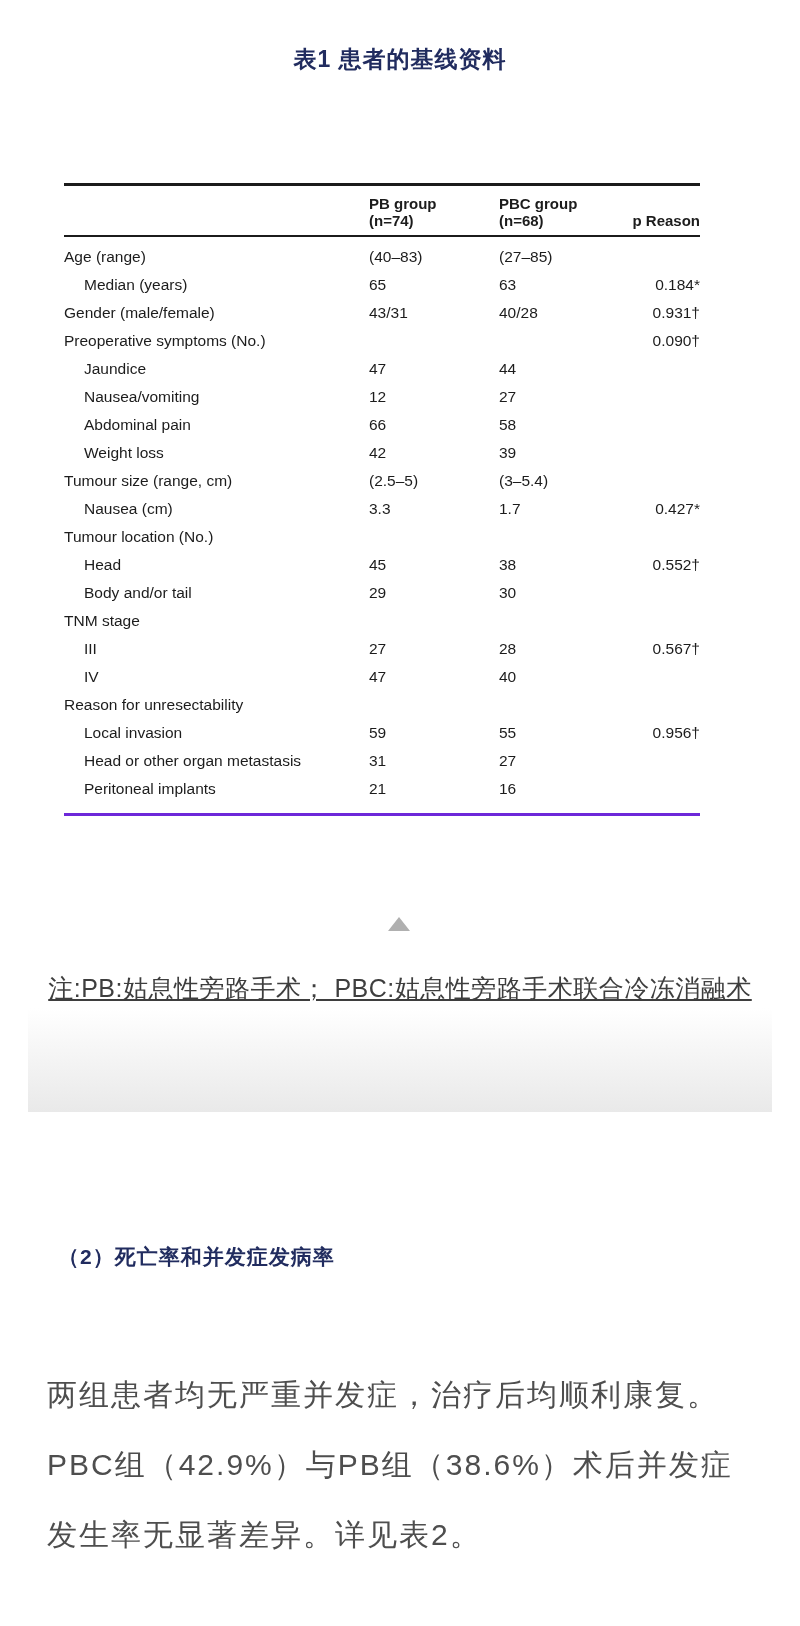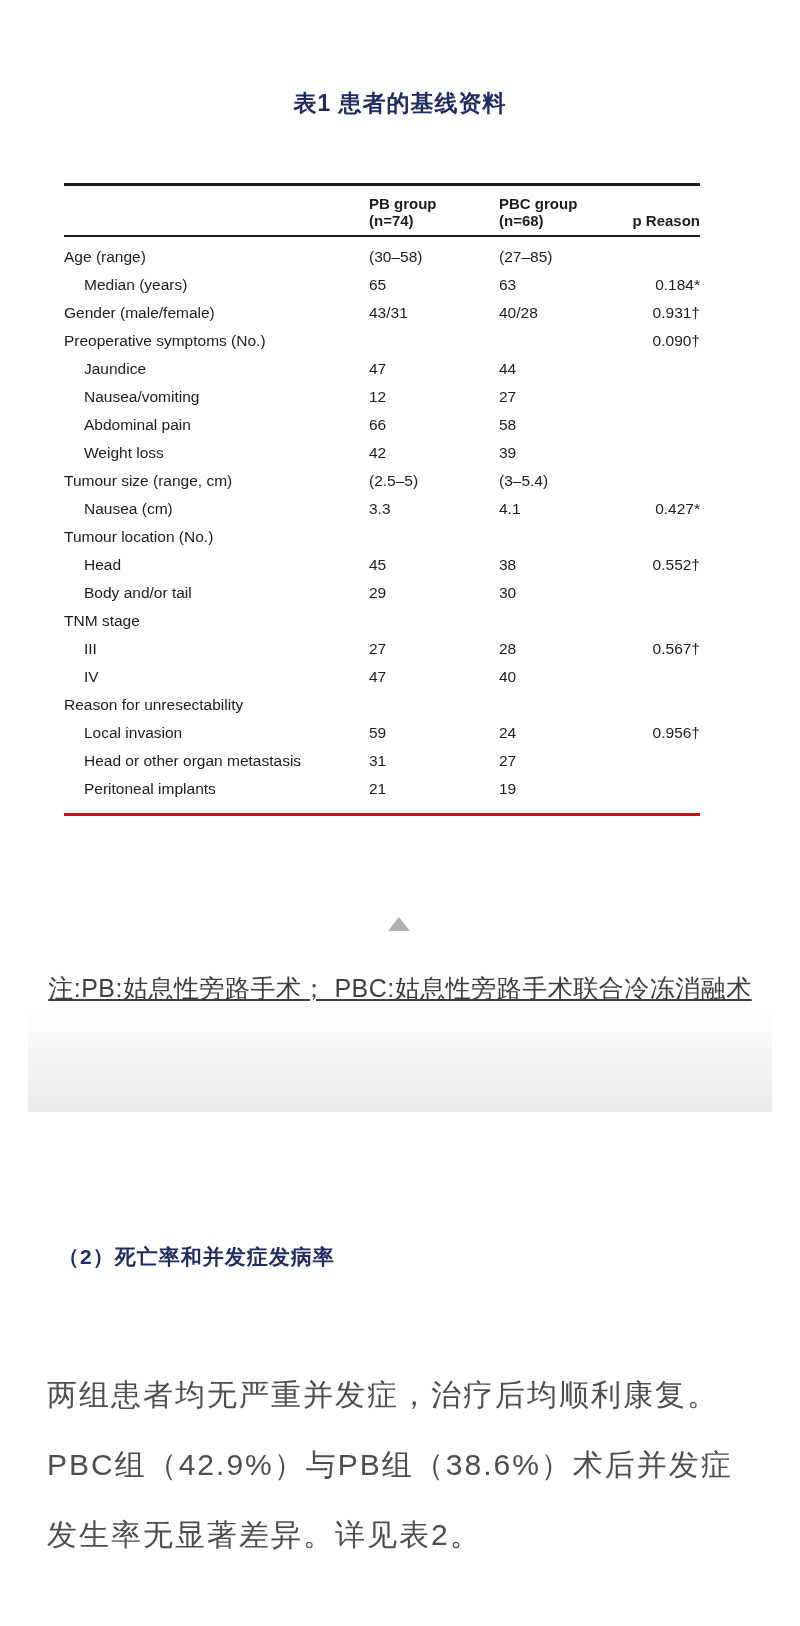--- a/index.html
+++ b/index.html
@@ -12,33 +12,32 @@
   }
   .page { position: absolute; inset: 0; }
 
   
   .table-title {
     position: absolute; top: 44px; left: 0; width: 100%;
     text-align: center;
     font-size: 23px; font-weight: bold;
     color: #212c5f;
     letter-spacing: 1px;
-    margin-top: 44px;
   }
 
   
   .table-wrap {
     position: absolute; left: 64px; top: 183px; width: 636px;
     color: #1c1c1c;
   }
   table.baseline {
     width: 100%;
     border-collapse: collapse;
     border-top: 3px solid #1b1b1b;
-    border-bottom: 3px solid #b91c1c;
+    border-bottom: 3px solid #6d28d9;
   }
   table.baseline thead th {
     border-bottom: 2px solid #1b1b1b;
     text-align: left;
     vertical-align: bottom;
     font-size: 15px;
     line-height: 17px;
     font-weight: bold;
     padding: 9px 0 6px 0;
   }
@@ -129,21 +128,21 @@
             <div>(n=68)</div>
           </th>
           <th class="pval">
             <div>p Reason</div>
           </th>
         </tr>
       </thead>
       <tbody>
           <tr>
             <td class="label">Age (range)</td>
-            <td>(30–58)</td>
+            <td>(40–83)</td>
             <td>(27–85)</td>
             <td class="pval"></td>
           </tr>
           <tr>
             <td class="label indent">Median (years)</td>
             <td>65</td>
             <td>63</td>
             <td class="pval">0.184*</td>
           </tr>
           <tr>
@@ -184,21 +183,21 @@
           </tr>
           <tr>
             <td class="label">Tumour size (range, cm)</td>
             <td>(2.5–5)</td>
             <td>(3–5.4)</td>
             <td class="pval"></td>
           </tr>
           <tr>
             <td class="label indent">Nausea (cm)</td>
             <td>3.3</td>
-            <td>4.1</td>
+            <td>1.7</td>
             <td class="pval">0.427*</td>
           </tr>
           <tr>
             <td class="label">Tumour location (No.)</td>
             <td></td>
             <td></td>
             <td class="pval"></td>
           </tr>
           <tr>
             <td class="label indent">Head</td>
@@ -232,33 +231,33 @@
           </tr>
           <tr>
             <td class="label">Reason for unresectability</td>
             <td></td>
             <td></td>
             <td class="pval"></td>
           </tr>
           <tr>
             <td class="label indent">Local invasion</td>
             <td>59</td>
-            <td>24</td>
+            <td>55</td>
             <td class="pval">0.956†</td>
           </tr>
           <tr>
             <td class="label indent">Head or other organ metastasis</td>
             <td>31</td>
             <td>27</td>
             <td class="pval"></td>
           </tr>
           <tr>
             <td class="label indent">Peritoneal implants</td>
             <td>21</td>
-            <td>19</td>
+            <td>16</td>
             <td class="pval"></td>
           </tr>
         </tbody>
     </table>
   </div>
 
   <div class="collapse-arrow"></div>
 
   <div class="table-note">注:PB:姑息性旁路手术； PBC:姑息性旁路手术联合冷冻消融术</div>
 

